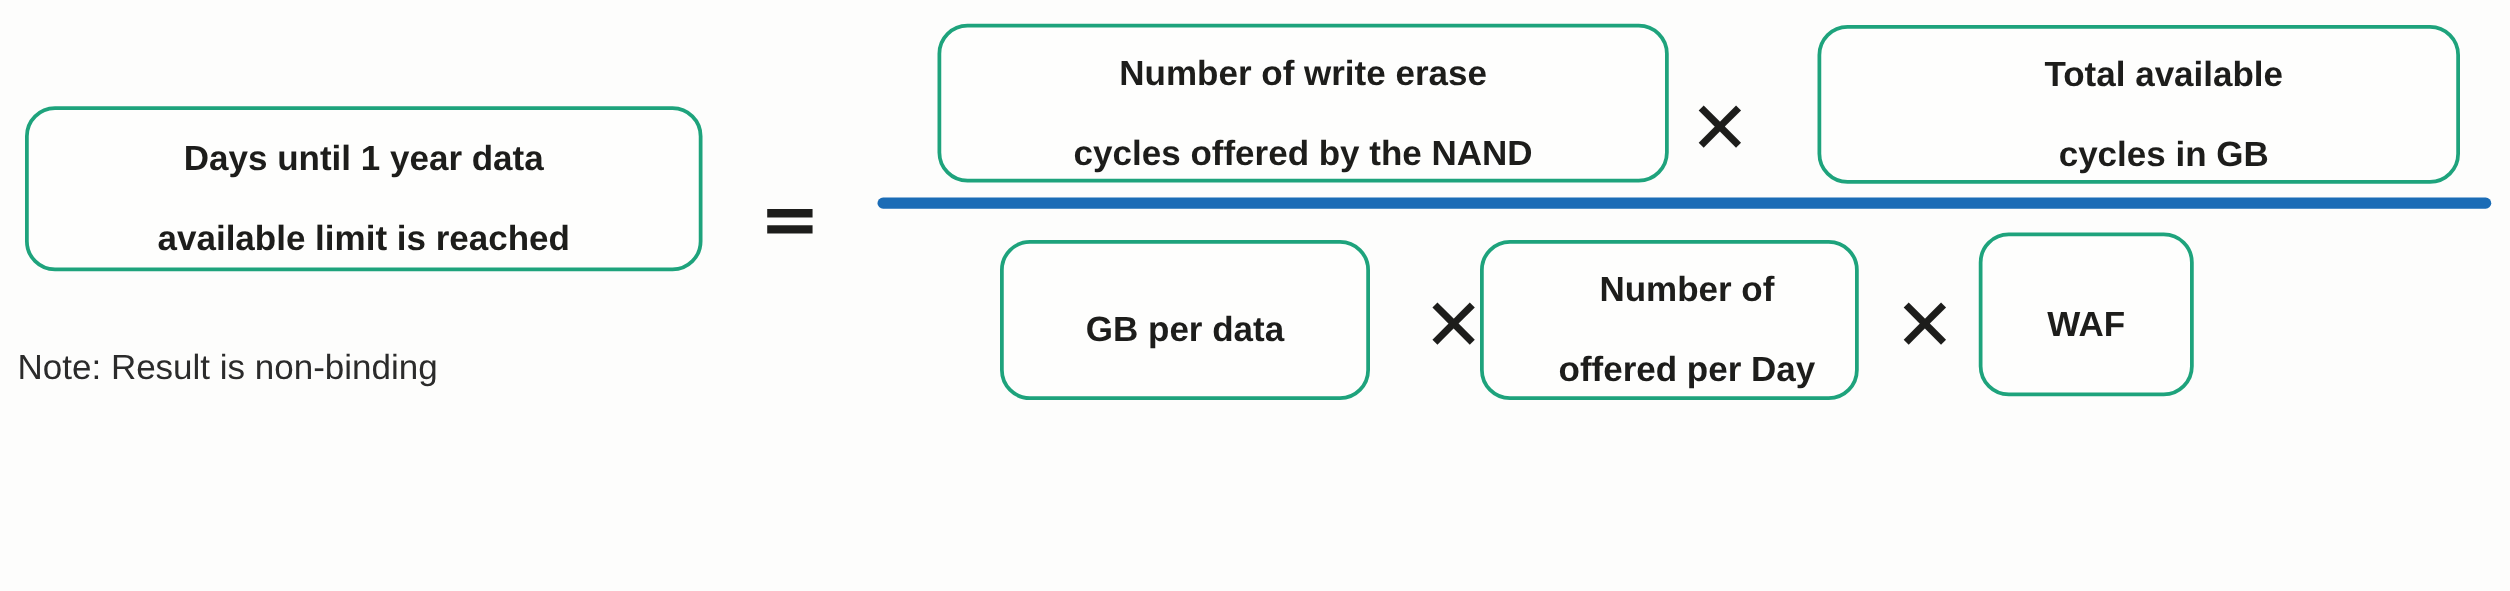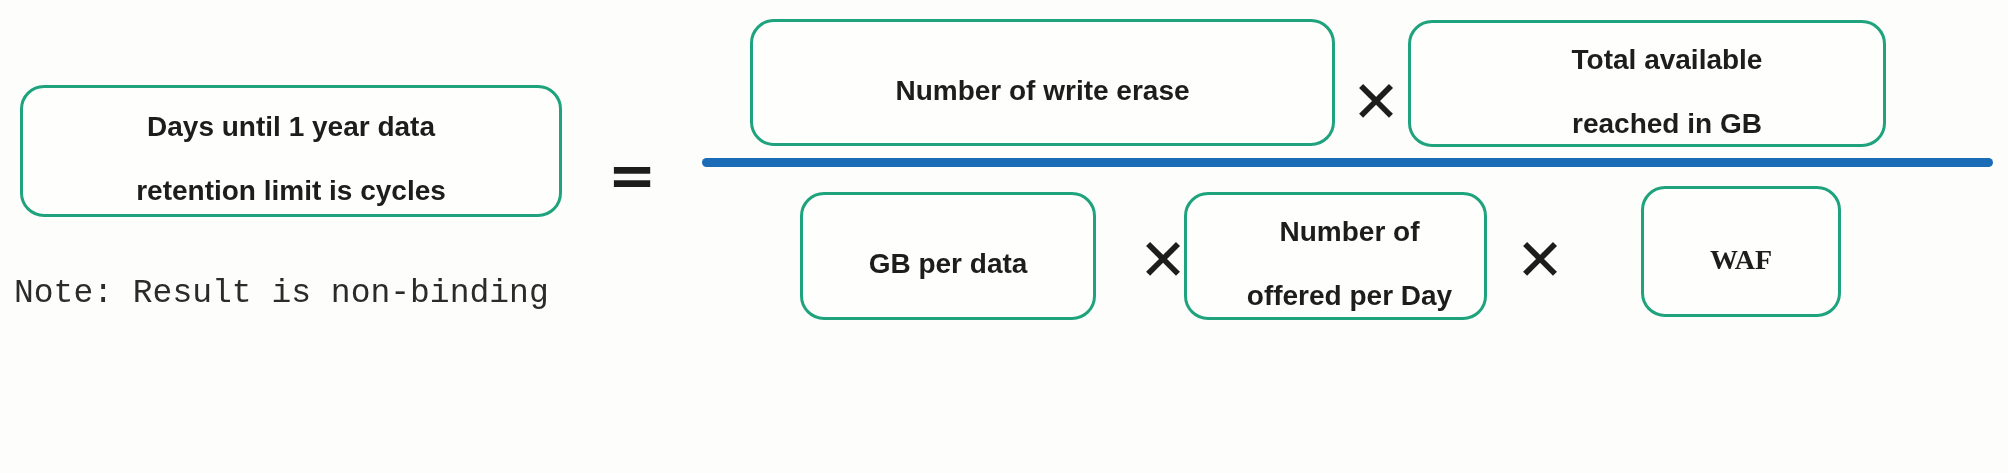--- a/index.html
+++ b/index.html
@@ -31,24 +31,24 @@
   }
   .gbox .ln {
     display: block;
     font-size: 28px;
     line-height: 48px;
     white-space: nowrap;
     margin-top: 16px;
   }
   .result-box { left: 20px;  top: 85px;  width: 542px; height: 132px; }
   .n1       { left: 750px;  top: 19px;  width: 585px; height: 127px; }
-  .n2       { left: 1408px; top: 20px;  width: 478px; height: 127px; padding-left: 40px; }
+  .n2       { left: 1454px; top: 20px;  width: 514px; height: 127px; padding-left: 40px; }
   .d1       { left: 800px;  top: 192px; width: 296px; height: 128px; }
   .d2       { left: 1184px; top: 192px; width: 303px; height: 128px; padding-left: 28px; }
-  .waf      { left: 1641px; top: 186px; width: 200px; height: 131px; font-family: Liberation Serif, serif; }
+  .waf      { left: 1583px; top: 186px; width: 172px; height: 131px; }
   .op {
     position: absolute;
     width: 70px;
     text-align: center;
     color: #1d1d1b;
     font-weight: bold;
     font-family: "DejaVu Sans", "Liberation Sans", sans-serif;
   }
   .equals { left: 597px; top: 142px; font-size: 58px; line-height: 66px; }
   .times  { font-size: 58px; line-height: 64px; }
@@ -61,51 +61,51 @@
     top: 158px;
     width: 1291px;
     height: 9px;
     background: #1b6cb6;
     border-radius: 5px;
   }
   .note {
     position: absolute;
     left: 14px;
     top: 274px;
-    font-size: 33px;
+    font-size: 28px;
     line-height: 40px;
     font-weight: normal;
     color: #2b2b2b;
     white-space: nowrap;
-    font-family: Liberation Mono, monospace;
   }
 </style>
 </head>
 <body>
 
 <div class="canvas">
 
   <div class="gbox result-box">
     <span class="ln">Days until 1 year data</span>
-    <span class="ln">retention limit is cycles</span>
+    <span class="ln">available limit is reached</span>
   </div>
 
   <div class="note">Note: Result is non-binding</div>
 
   <div class="op equals">=</div>
 
   <div class="gbox n1">
     <span class="ln">Number of write erase</span>
+    <span class="ln">cycles offered by the NAND</span>
   </div>
 
   <div class="op times t-num">✕</div>
 
   <div class="gbox n2">
     <span class="ln">Total available</span>
-    <span class="ln">reached in GB</span>
+    <span class="ln">cycles in GB</span>
   </div>
 
   <div class="fracbar"></div>
 
   <div class="gbox d1">
     <span class="ln">GB per data</span>
   </div>
 
   <div class="op times t-d1">✕</div>
 

